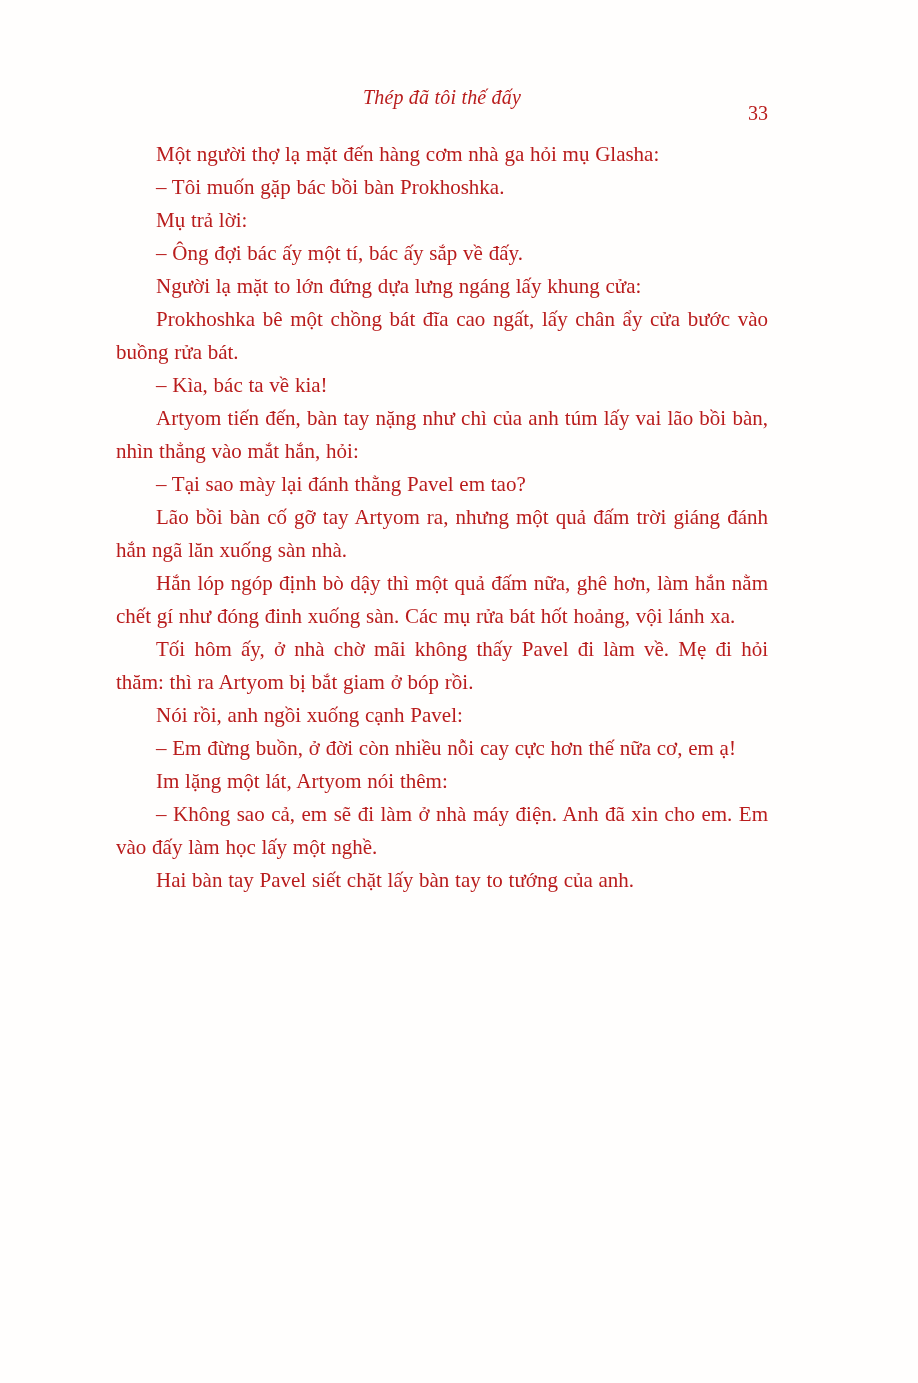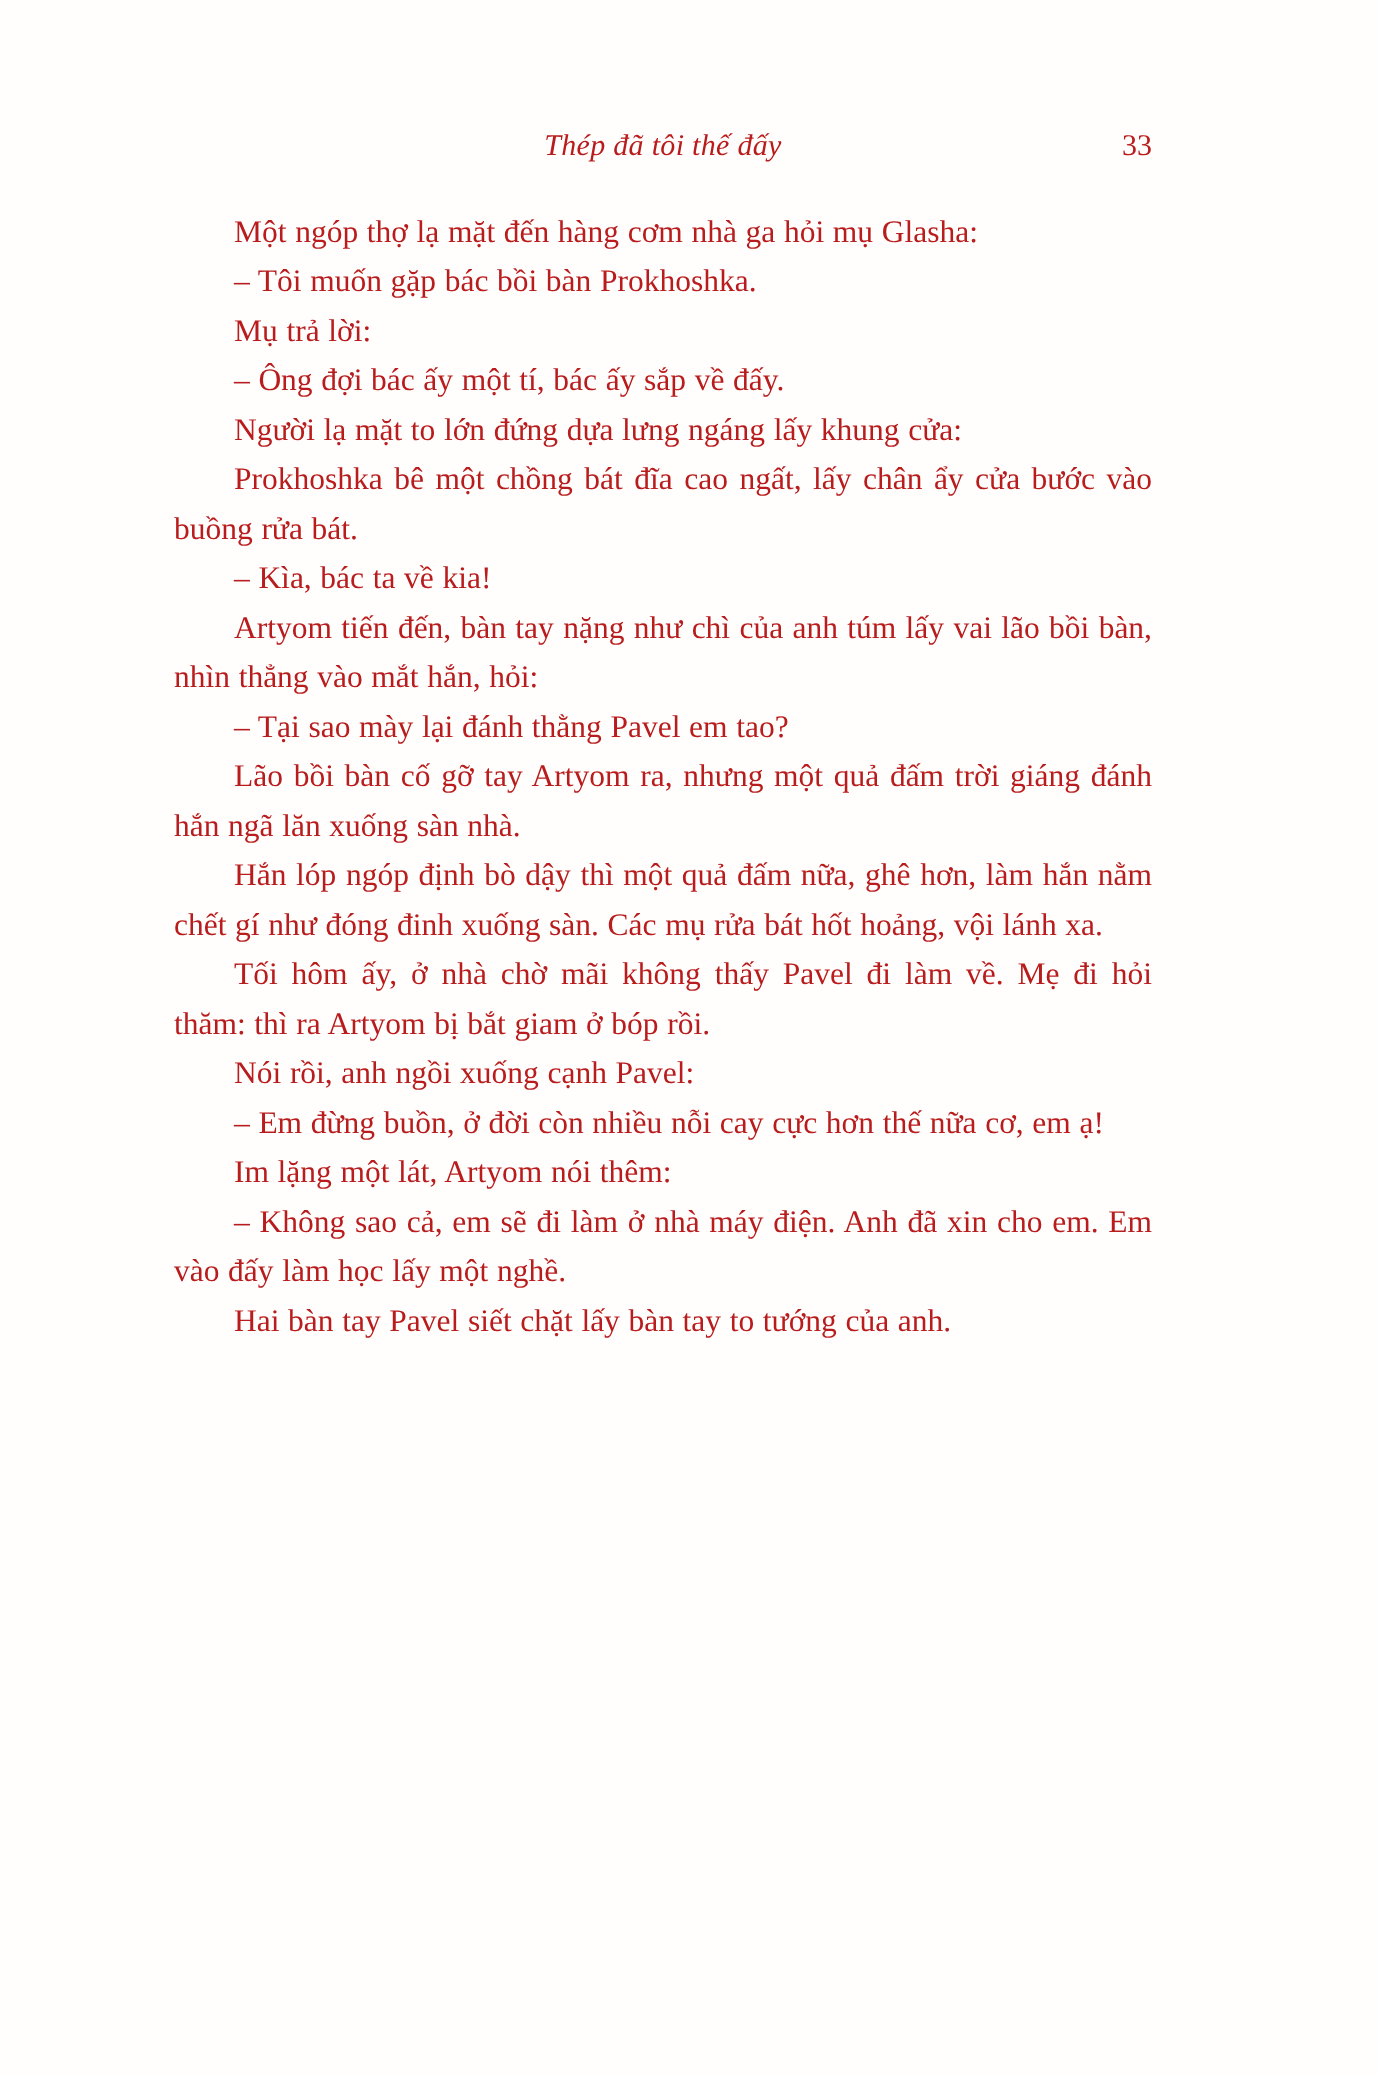--- a/index.html
+++ b/index.html
@@ -28,21 +28,21 @@
     display: block;
     text-align: center;
     font-style: italic;
     font-size: 20px;
     line-height: 30px;
     letter-spacing: 0.2px;
   }
   .page-number {
     position: absolute;
     right: 0;
-    top: 0;
+    top: 16px;
     font-size: 20px;
     line-height: 30px;
     font-style: normal;
   }
   .page-body p {
     font-size: 21px;
     line-height: 33px;
     text-align: justify;
     text-indent: 40px;
     margin: 0;
@@ -52,21 +52,21 @@
 </head>
 <body>
 
 <div class="page">
   <div class="content">
     <div class="page-header">
       <span class="running-title">Thép đã tôi thế đấy</span>
       <span class="page-number">33</span>
     </div>
     <div class="page-body">
-        <p>Một ngóp thợ lạ mặt đến hàng cơm nhà ga hỏi mụ Glasha:</p>
+        <p>Một người thợ lạ mặt đến hàng cơm nhà ga hỏi mụ Glasha:</p>
         <p>– Tôi muốn gặp bác bồi bàn Prokhoshka.</p>
         <p>Mụ trả lời:</p>
         <p>– Ông đợi bác ấy một tí, bác ấy sắp về đấy.</p>
         <p>Người lạ mặt to lớn đứng dựa lưng ngáng lấy khung cửa:</p>
         <p>Prokhoshka bê một chồng bát đĩa cao ngất, lấy chân ẩy cửa bước vào buồng rửa bát.</p>
         <p>– Kìa, bác ta về kia!</p>
         <p>Artyom tiến đến, bàn tay nặng như chì của anh túm lấy vai lão bồi bàn, nhìn thẳng vào mắt hắn, hỏi:</p>
         <p>– Tại sao mày lại đánh thằng Pavel em tao?</p>
         <p>Lão bồi bàn cố gỡ tay Artyom ra, nhưng một quả đấm trời giáng đánh hắn ngã lăn xuống sàn nhà.</p>
         <p>Hắn lóp ngóp định bò dậy thì một quả đấm nữa, ghê hơn, làm hắn nằm chết gí như đóng đinh xuống sàn. Các mụ rửa bát hốt hoảng, vội lánh xa.</p>

